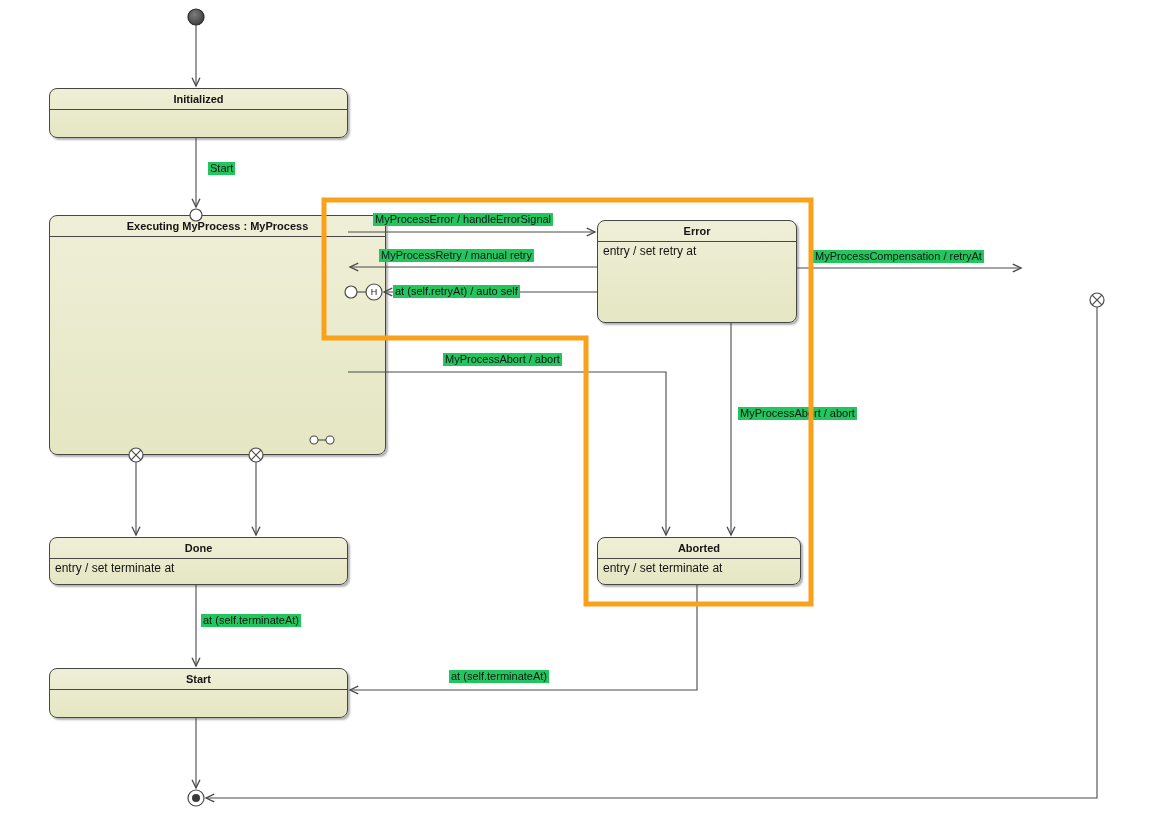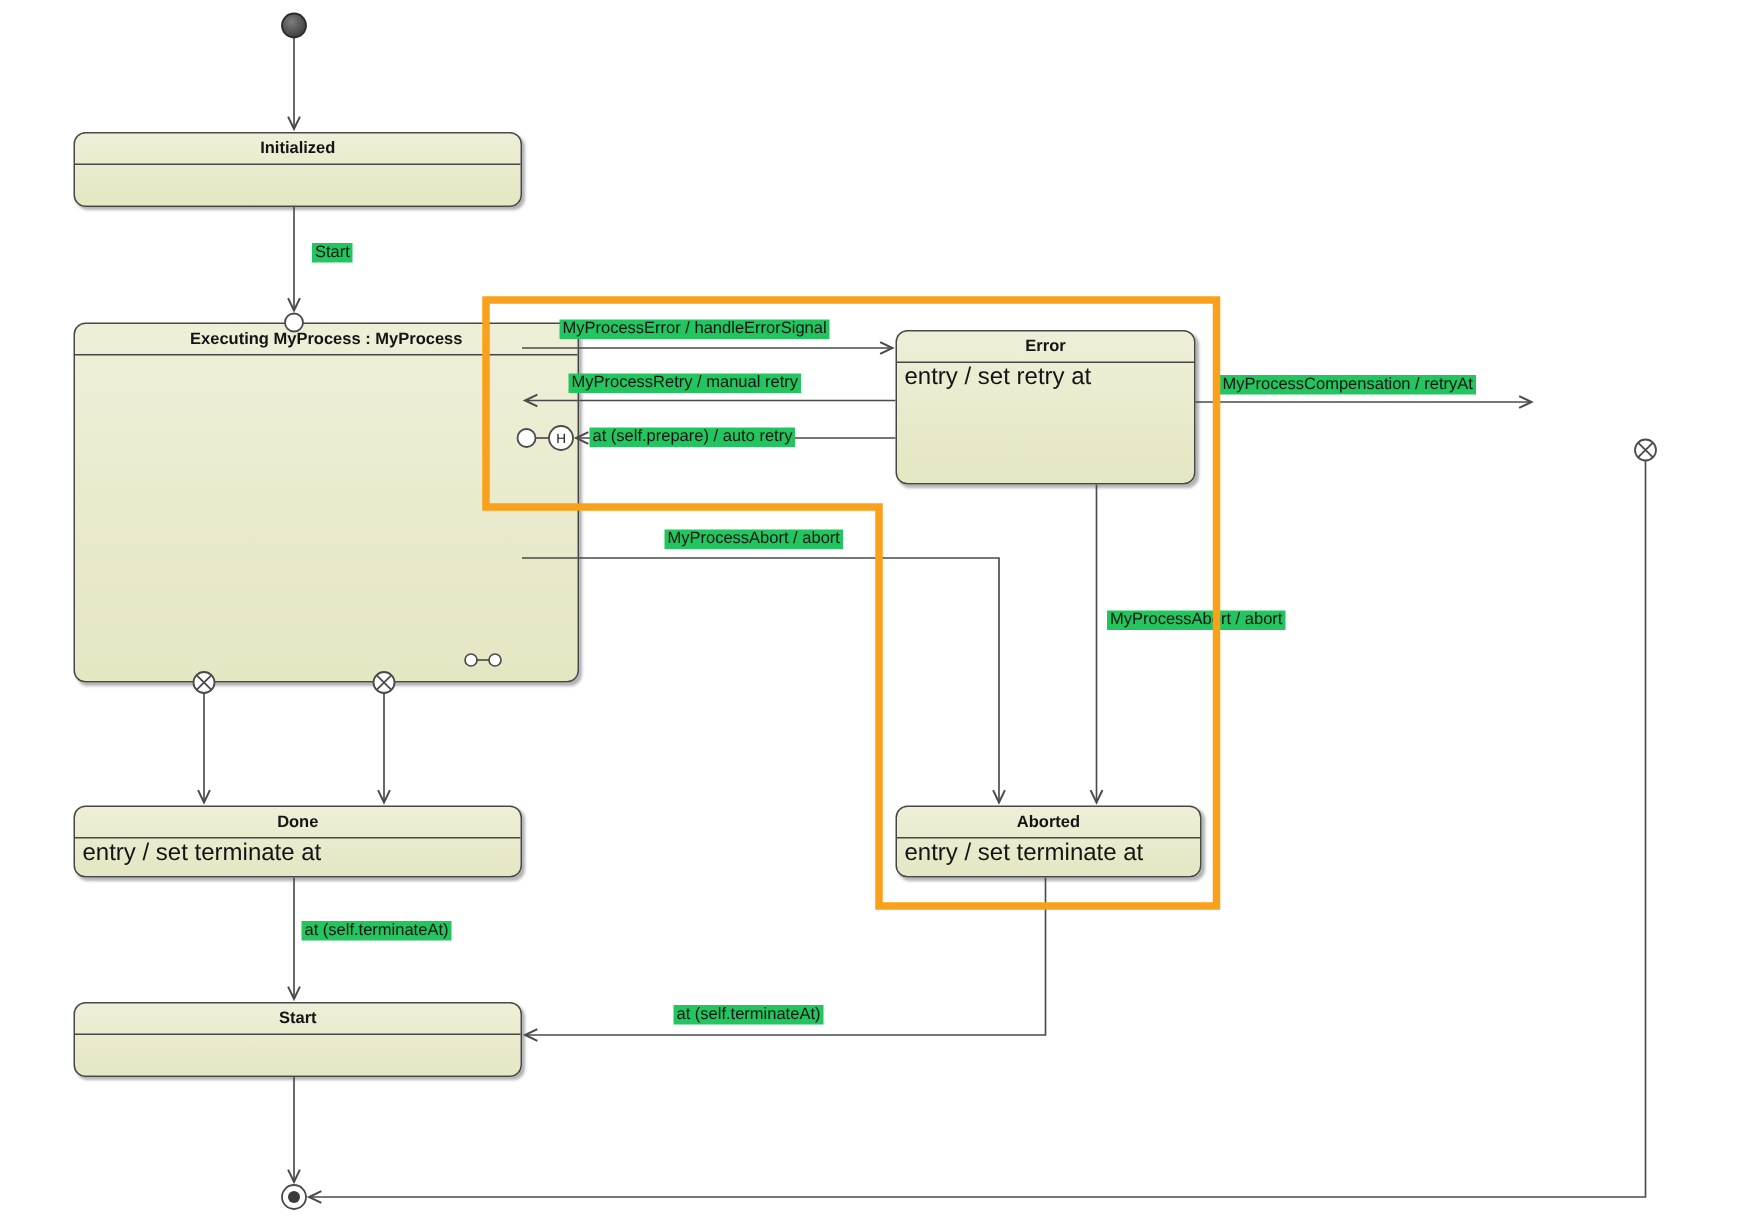--- a/index.html
+++ b/index.html
@@ -14,21 +14,21 @@
     border:1.5px solid #474747;
     border-radius:8px;
     box-shadow:2px 2px 2px rgba(0,0,0,0.30);
   }
   .state-title {
     font-size:11px; font-weight:bold; color:#141414;
     text-align:center; padding:4px 6px 3px; line-height:13px;
   }
   .state-sep { border-top:1px solid #474747; height:0; }
   .state-body {
-    font-size:16px; color:#141414; text-align:left;
+    font-size:12px; color:#141414; text-align:left;
     padding:3px 5px; line-height:13px;
   }
   
   .edge-label {
     position:absolute; z-index:3;
     font-size:11px; color:#141414; line-height:13px;
     white-space:nowrap; background:#22c55e; padding:0 2px;
   }
   
   svg.overlay   { position:absolute; left:0; top:0; z-index:2; }
@@ -72,21 +72,21 @@
   <div class="state" style="left:8px;top:668px;width:299px;height:50px">
     <div class="state-title">Start</div>
     <div class="state-sep"></div>
     <div class="state-body"></div>
   </div>
 
 
   <span class="edge-label" style="left:167px;top:162px">Start</span>
   <span class="edge-label" style="left:332px;top:213px">MyProcessError / handleErrorSignal</span>
   <span class="edge-label" style="left:338px;top:249px">MyProcessRetry / manual retry</span>
-  <span class="edge-label" style="left:352px;top:285px">at (self.prepare) / auto retry</span>
+  <span class="edge-label" style="left:352px;top:285px">at (self.retryAt) / auto self</span>
   <span class="edge-label" style="left:402px;top:353px">MyProcessAbort / abort</span>
   <span class="edge-label" style="left:697px;top:407px">MyProcessAbort / abort</span>
   <span class="edge-label" style="left:772px;top:250px">MyProcessCompensation / retryAt</span>
   <span class="edge-label" style="left:160px;top:614px">at (self.terminateAt)</span>
   <span class="edge-label" style="left:408px;top:670px">at (self.terminateAt)</span>
 
   <svg class="overlay" width="1168" height="817" viewBox="0 0 1168 817">
     <defs>
       <marker id="arw" markerWidth="12" markerHeight="12" refX="9.5" refY="6" orient="auto">
         <path d="M2,2.4 L9.5,6 L2,9.6" fill="none" stroke="#4A4A4A" stroke-width="1.2"></path>

